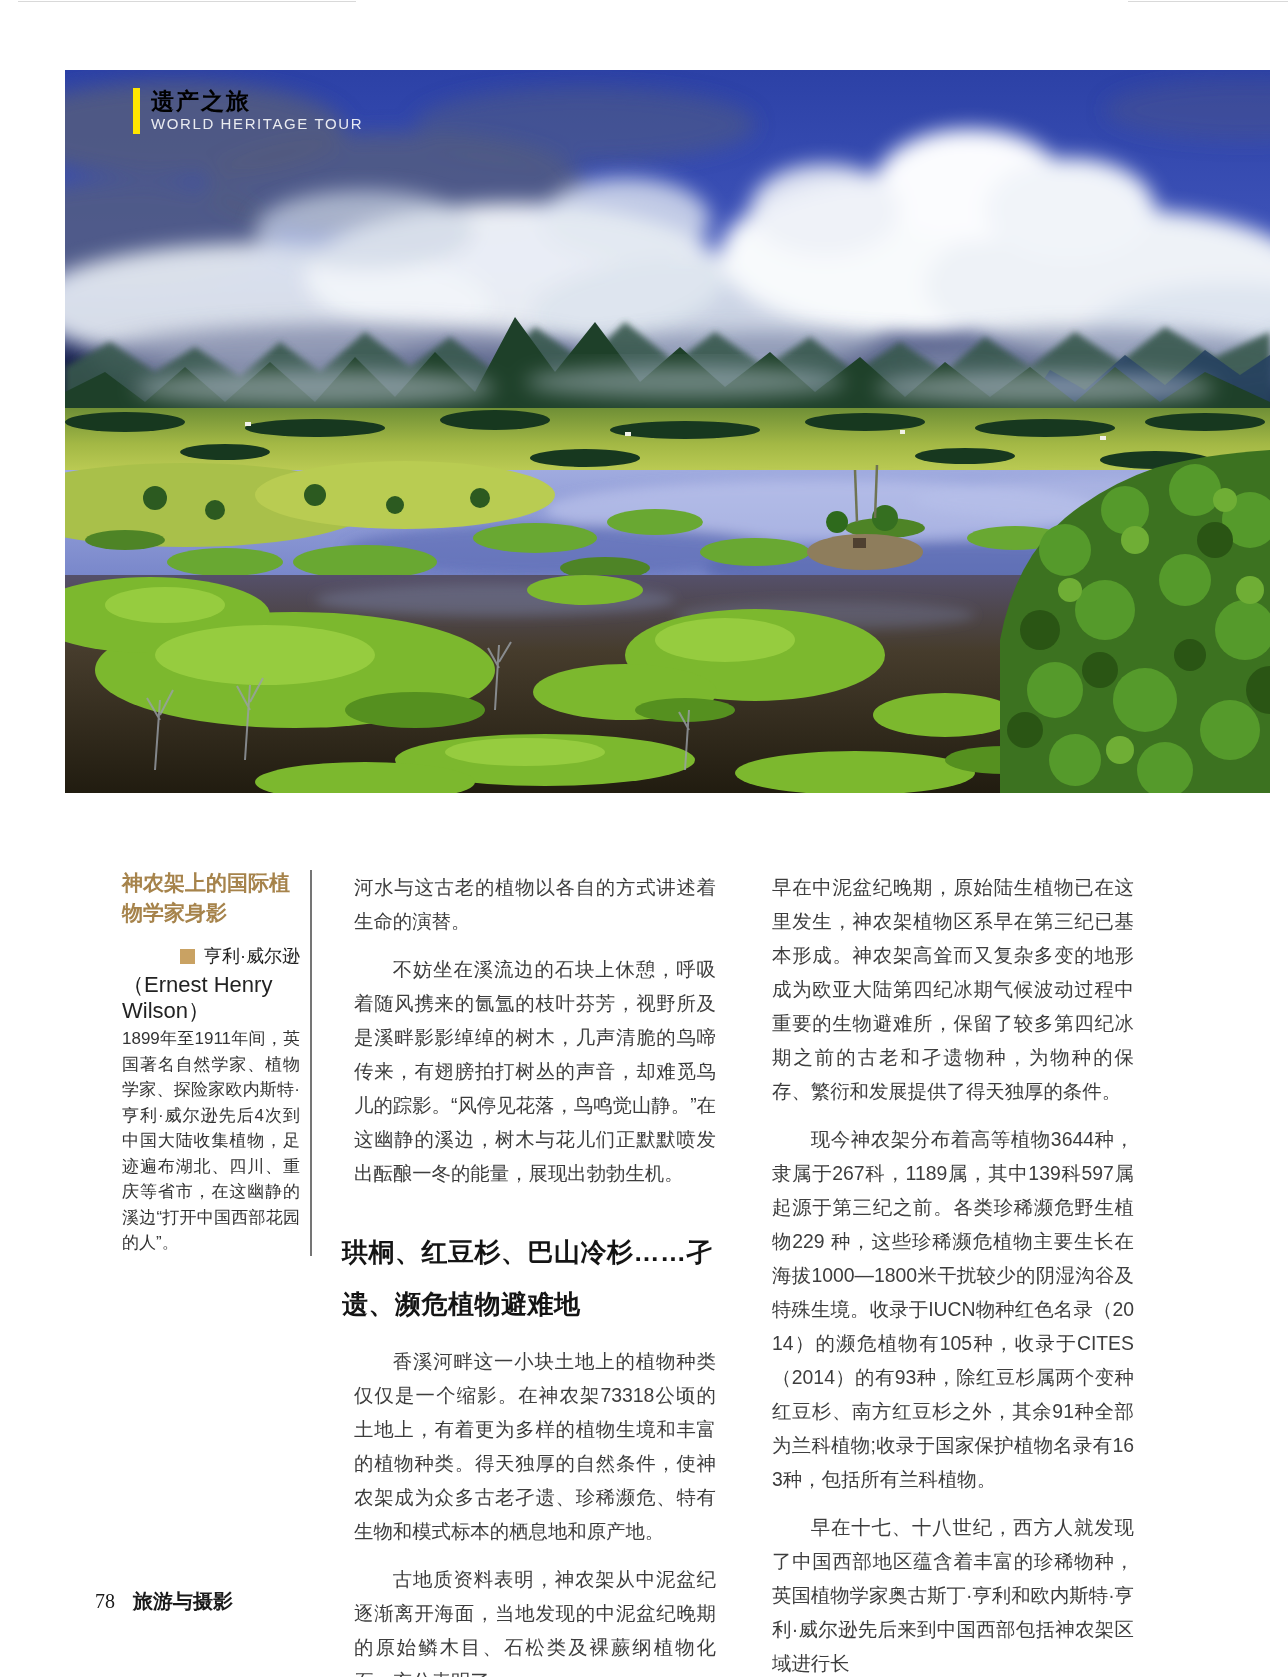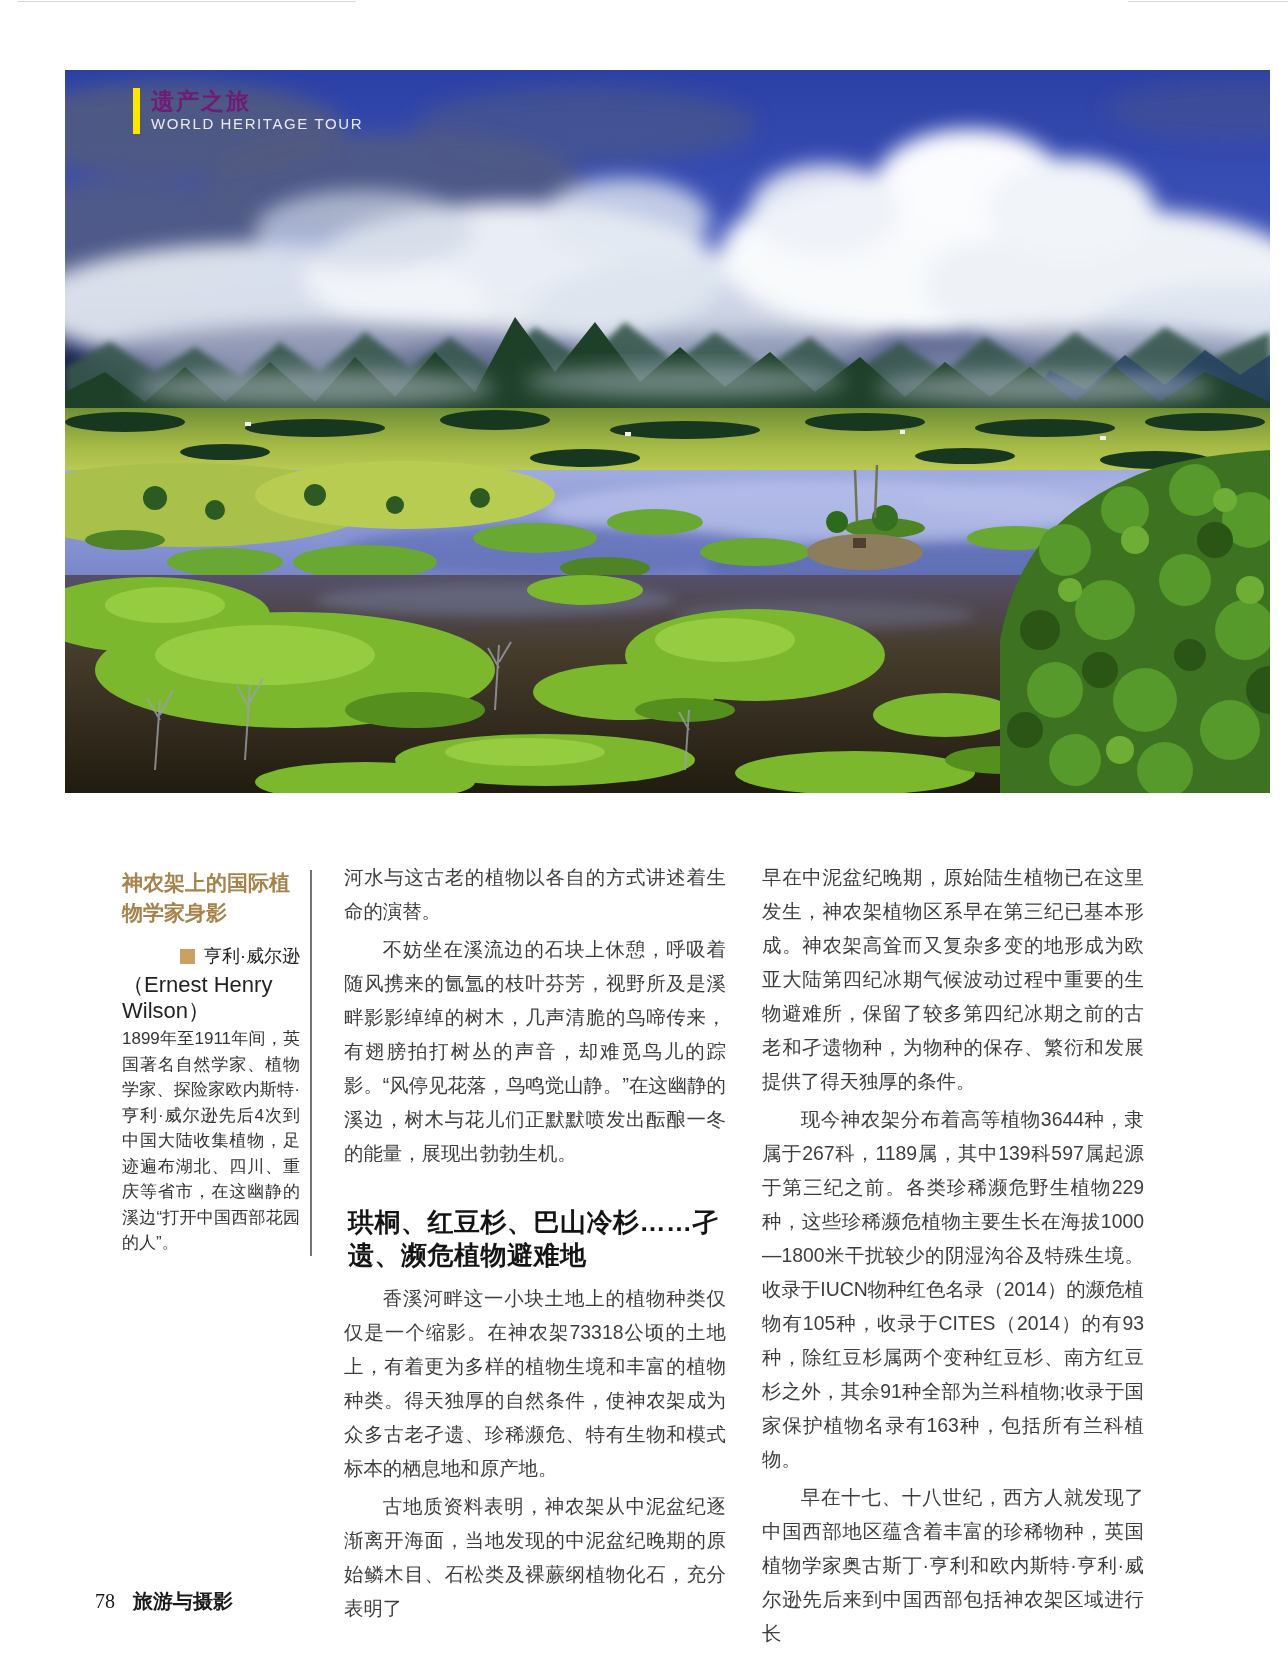--- a/index.html
+++ b/index.html
@@ -10,40 +10,40 @@
   
   .cropmark{position:absolute;top:1px;height:1px;background:#d9d9d9;}
   .cropmark.left{left:18px;width:338px;}
   .cropmark.right{left:1128px;width:160px;}
 
   
   .hero{position:absolute;left:65px;top:70px;width:1205px;height:723px;margin:0;overflow:hidden;}
   .hero svg{display:block;width:100%;height:100%;}
   .hero-header{position:absolute;left:68px;top:18px;display:flex;align-items:stretch;}
   .accent-bar{width:7px;height:46px;margin-right:11px;}
-  .hero-title-zh{margin:0;font-size:23px;line-height:26px;font-weight:bold;color:#701a75;letter-spacing:2px;}
+  .hero-title-zh{margin:0;font-size:23px;line-height:26px;font-weight:bold;color:#000000;letter-spacing:2px;}
   .hero-title-en{font-size:15px;line-height:20px;color:rgba(255,255,255,.88);letter-spacing:1.6px;font-weight:400;}
 
   
   .sidebar{position:absolute;left:122px;top:868px;width:178px;}
   .sidebar h2{margin:0 0 16px 0;font-size:21px;line-height:30px;font-weight:bold;}
   .author-line{display:flex;align-items:center;margin:0 0 4px 0;font-size:18px;color:#222;justify-content:flex-end;}
   .author-bullet{width:15px;height:15px;margin-right:9px;flex:0 0 auto;}
   .author-en{margin:0 0 2px 0;font-size:22px;line-height:26px;color:#222;}
   .bio{margin:0;font-size:17px;line-height:25.5px;color:#333;text-align:justify;word-break:break-all;}
 
   .col-rule{position:absolute;left:310px;top:870px;width:1.5px;height:386px;background:#757575;}
 
   
   .col{position:absolute;top:856px;width:390px;color:#3d3d3d;}
   .col.middle{left:340px;}
   .col.right{left:758px;}
-  .col p{margin:4px;font-size:19.4px;line-height:34px;text-align:justify;word-break:break-all;}
+  .col p{margin:14px;font-size:19.4px;line-height:34px;text-align:justify;word-break:break-all;}
   .col p.indent{text-indent:2em;}
-  .col h3{margin:36px 0 9px 8px;font-size:26px;line-height:33px;color:#141414;font-weight:bold;letter-spacing:.5px;}
+  .col h3{margin:36px 0 9px 2px;font-size:26px;line-height:52px;color:#141414;font-weight:bold;letter-spacing:.5px;}
 
   
   .page-footer{position:absolute;left:95px;top:1588px;font-family:"Liberation Serif","DejaVu Serif",serif;font-size:20px;color:#1a1a1a;}
   .page-footer .mag{font-weight:bold;margin-left:18px;}
 </style>
 </head>
 <body>
 
 <div class="page">
 

